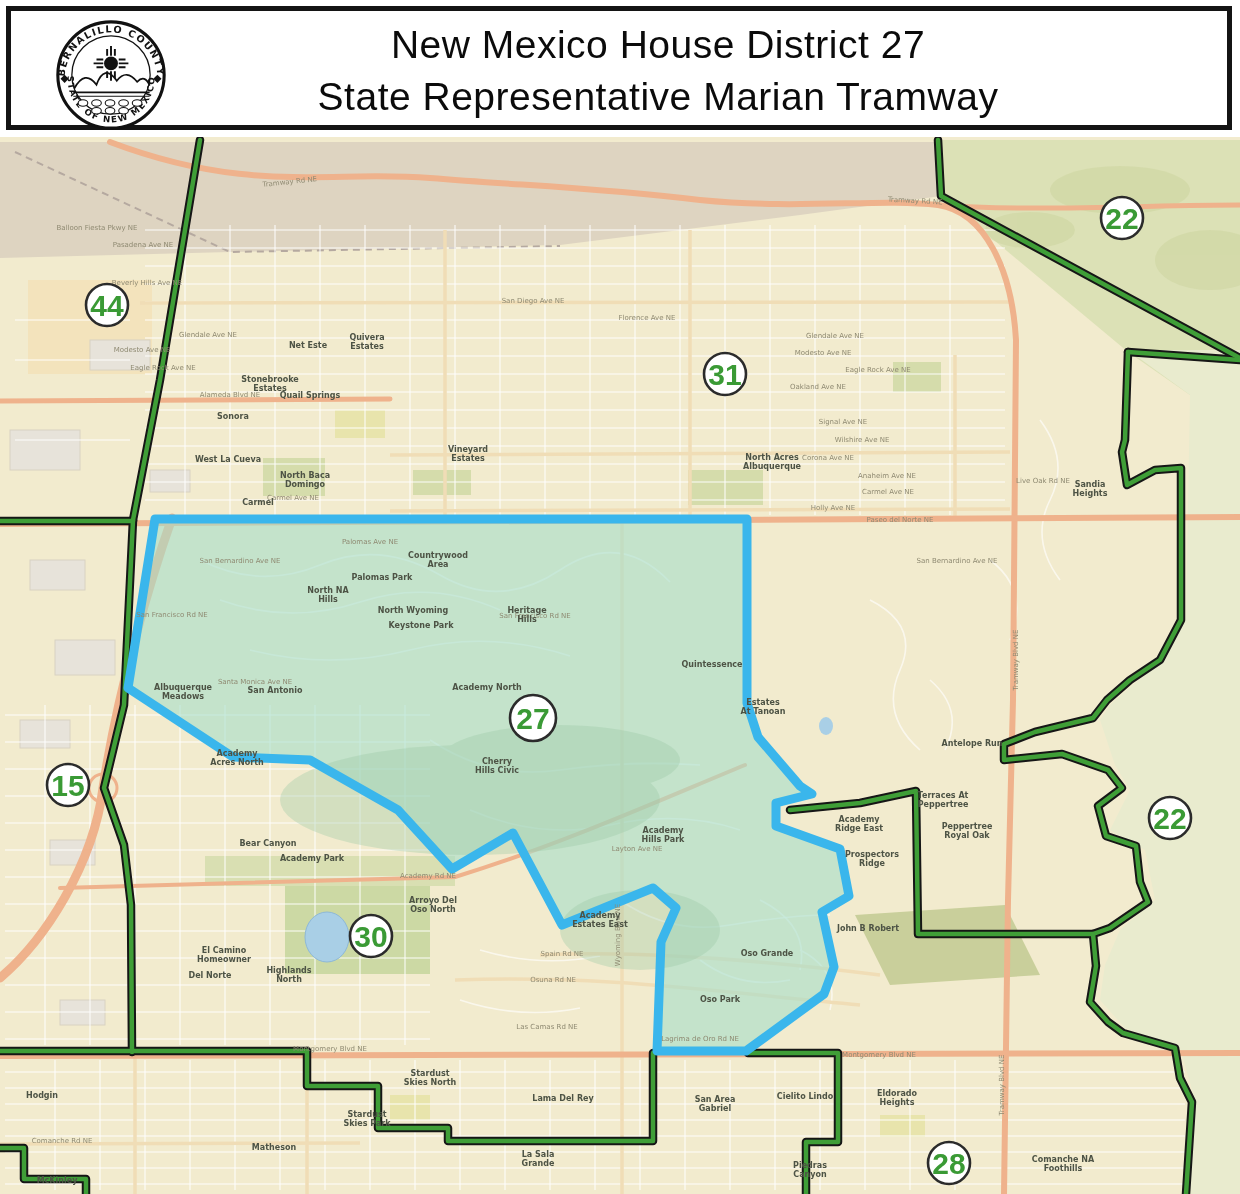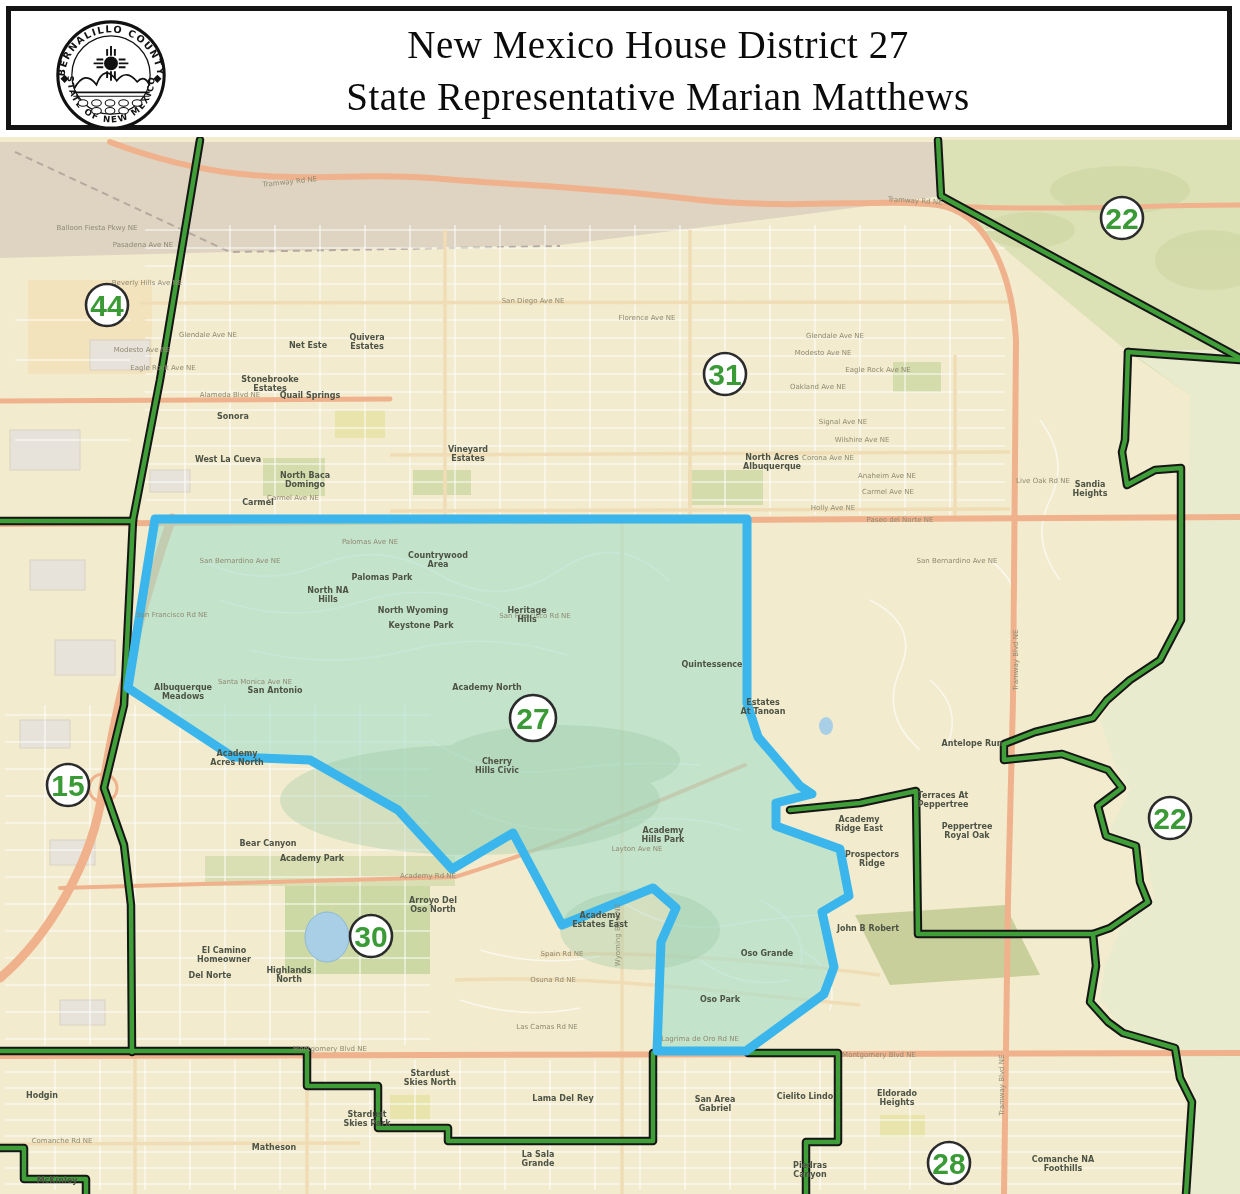--- a/index.html
+++ b/index.html
@@ -7,21 +7,21 @@
     --c-park:#d5dcab; --c-water:#a9cfe6; --c-road:#efb28c; --c-road-dark:#d1915f;
     --c-tan:#f0ddb6; --c-green:#3f9e37; --c-casing:#161616;
     --c-district-fill:#a5ddc9; --c-district-border:#3ab6ec; --c-number:#3a9a35;
   }
   html,body{margin:0;padding:0;}
   .page{position:relative;width:1240px;height:1194px;background:#ffffff;overflow:hidden;
         font-family:"Liberation Sans",sans-serif;}
   .header-box{position:absolute;left:6px;top:6px;width:1216px;height:114px;
         background:#ffffff;border:5px solid #141414;}
   .seal{position:absolute;left:42px;top:6px;width:116px;height:116px;}
-  .titles{position:absolute;left:0;right:0;top:8px;text-align:center;padding-left:78px;font-family:Liberation Serif, serif;}
+  .titles{position:absolute;left:0;right:0;top:8px;text-align:center;padding-left:78px;}
   .titles .t1,.titles .t2{font-size:39px;color:#0b0b0b;line-height:52px;letter-spacing:.5px;}
   .map-wrap{position:absolute;left:0;top:137px;width:1240px;height:1057px;}
   svg text{user-select:none;}
   .street{font:7px "DejaVu Sans",sans-serif;fill:#8f8a72;text-anchor:middle;}
   .nbhd{font:bold 8px "DejaVu Sans",sans-serif;fill:#4d5345;text-anchor:middle;}
   .dnum{font:bold 30px "Liberation Sans",sans-serif;fill:var(--c-number);text-anchor:middle;}
   .gb{fill:none;stroke:var(--c-casing);stroke-width:8.5;stroke-linejoin:round;stroke-linecap:round;}
   .gf{fill:none;stroke:var(--c-green);stroke-width:4.5;stroke-linejoin:round;stroke-linecap:round;}
   .grid{fill:none;stroke:#ffffff;stroke-width:1.6;opacity:.62;}
   .tanroad{fill:none;stroke:var(--c-tan);stroke-width:3.5;}
@@ -67,21 +67,21 @@
         <ellipse cx="59" cy="89" rx="5" ry="3.4"></ellipse>
           <ellipse cx="73" cy="89" rx="5" ry="3.4"></ellipse>
         <ellipse cx="87" cy="89" rx="5" ry="3.4"></ellipse>
         <ellipse cx="45" cy="97" rx="5" ry="3.4"></ellipse>
           <ellipse cx="59" cy="97" rx="5" ry="3.4"></ellipse>
         <ellipse cx="73" cy="97" rx="5" ry="3.4"></ellipse>
       </g>
     </svg>
     <div class="titles">
       <div class="t1">New Mexico House District 27</div>
-      <div class="t2">State Representative Marian Matthews</div>
+      <div class="t2">State Representative Marian Tramway</div>
     </div>
   </div>
 
   <div class="map-wrap">
   <svg id="map-svg" width="1240" height="1057" viewBox="0 137 1240 1057">
 
     <rect x="0" y="137" width="1240" height="1057" fill="var(--c-base)"></rect>
     <polygon fill="var(--c-mesa)" points="0,142 1240,142 1240,335 1128,352 1060,258 941,196 800,215 560,245 230,252 0,258"></polygon>
     <polygon fill="var(--c-mountain)" points="935,140 1240,140 1240,360 1190,395 1128,352 941,196"></polygon>
     <polygon fill="var(--c-foothill)" points="1128,350 1190,395 1186,620 1150,670 1110,705 1100,720 1115,765 1130,790 1110,830 1145,850 1155,900 1120,930 1105,965 1100,1000 1125,1028 1180,1048 1195,1100 1190,1194 1240,1194 1240,350"></polygon>

